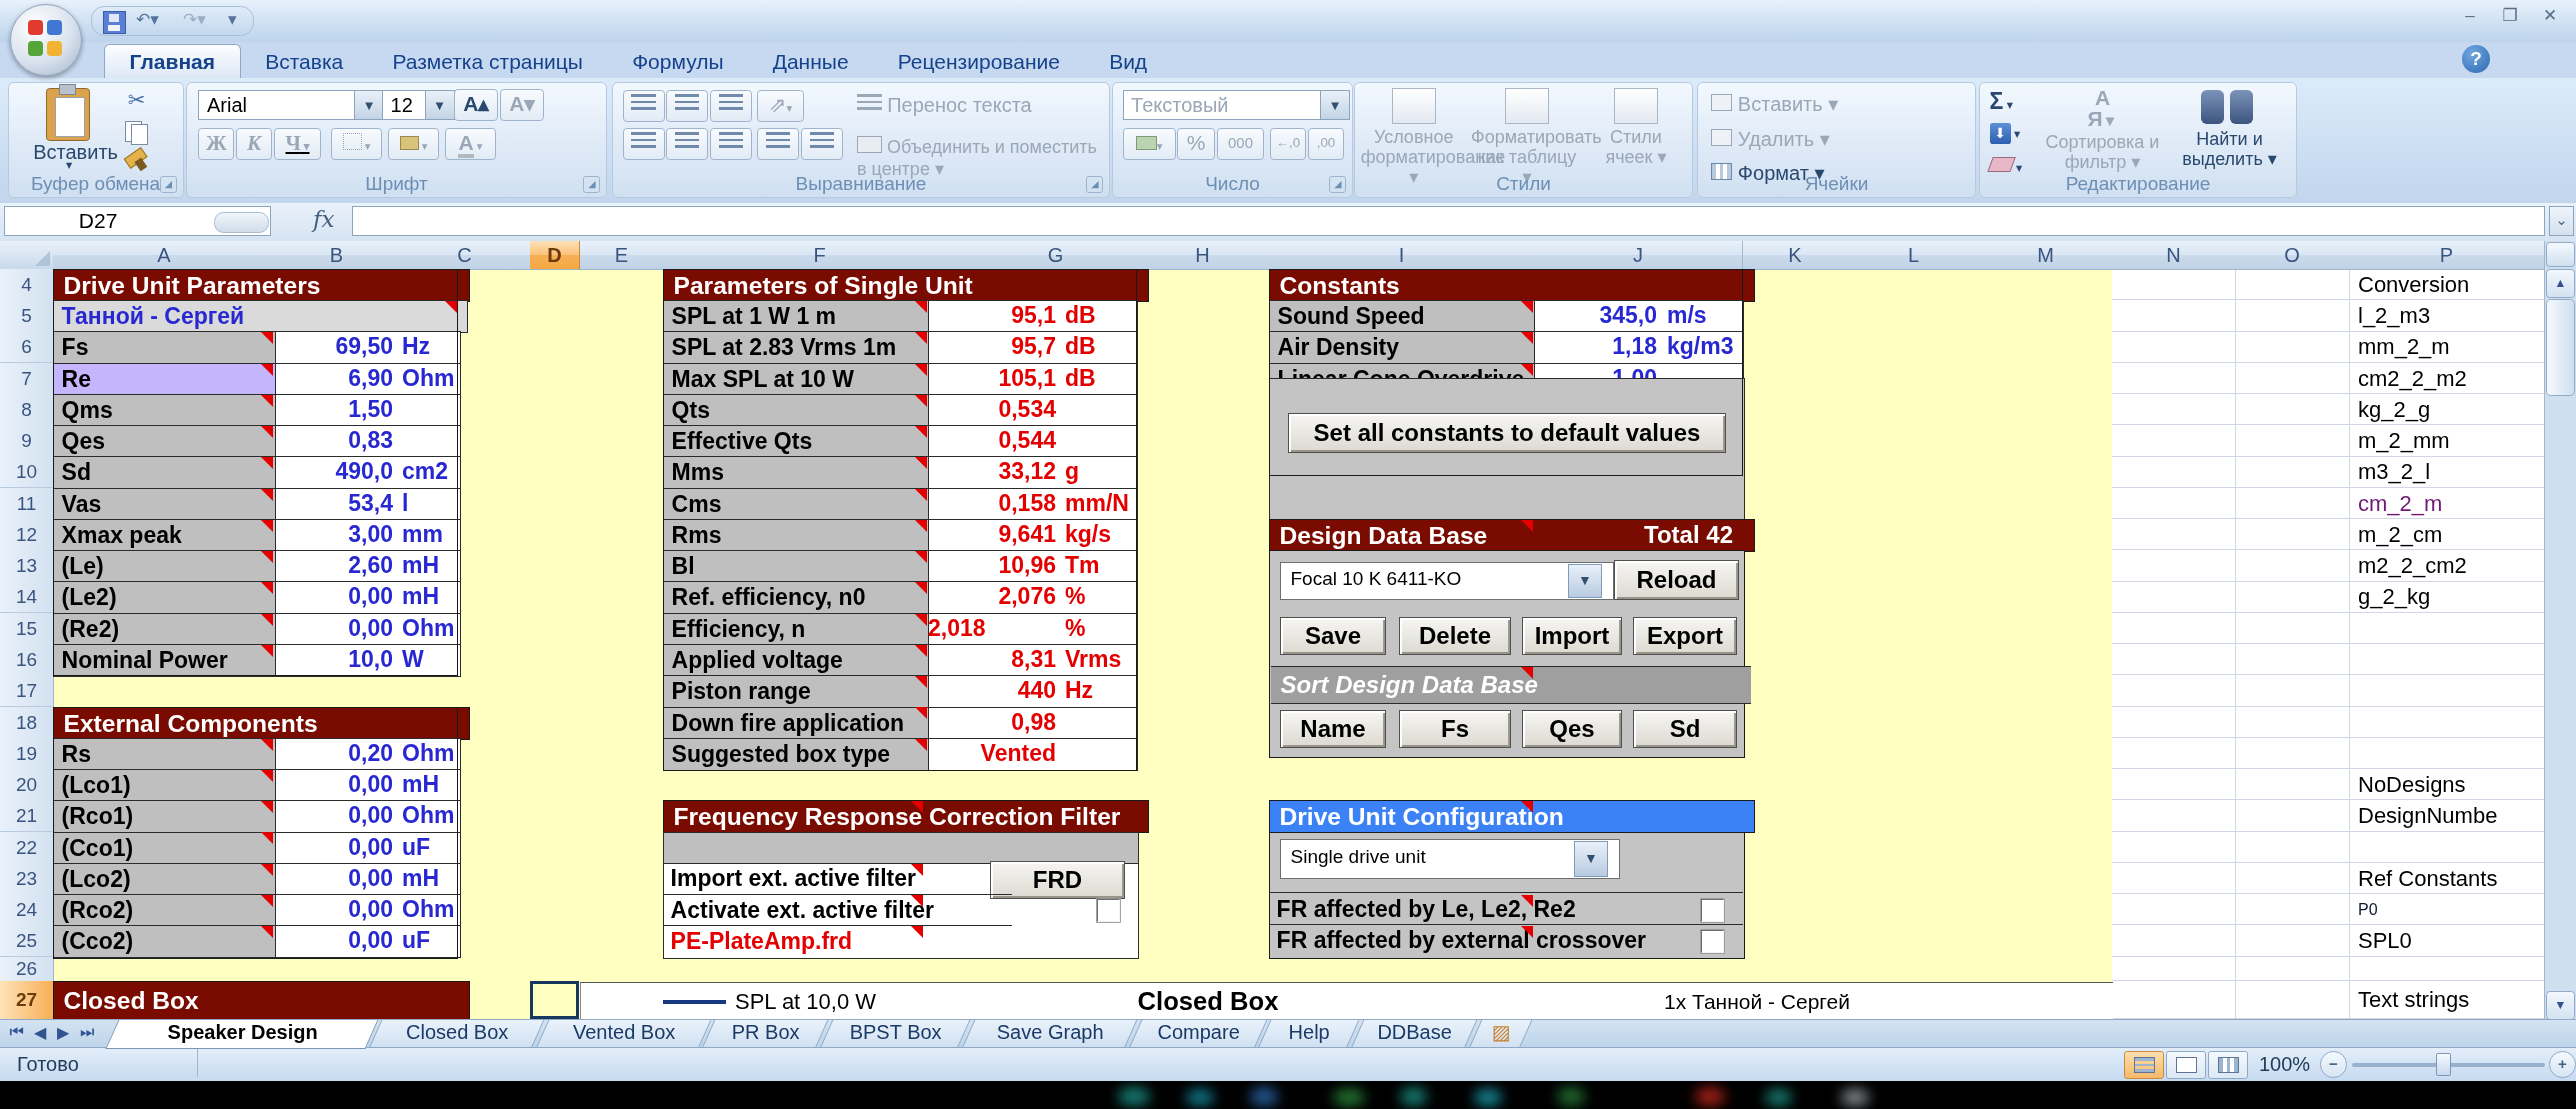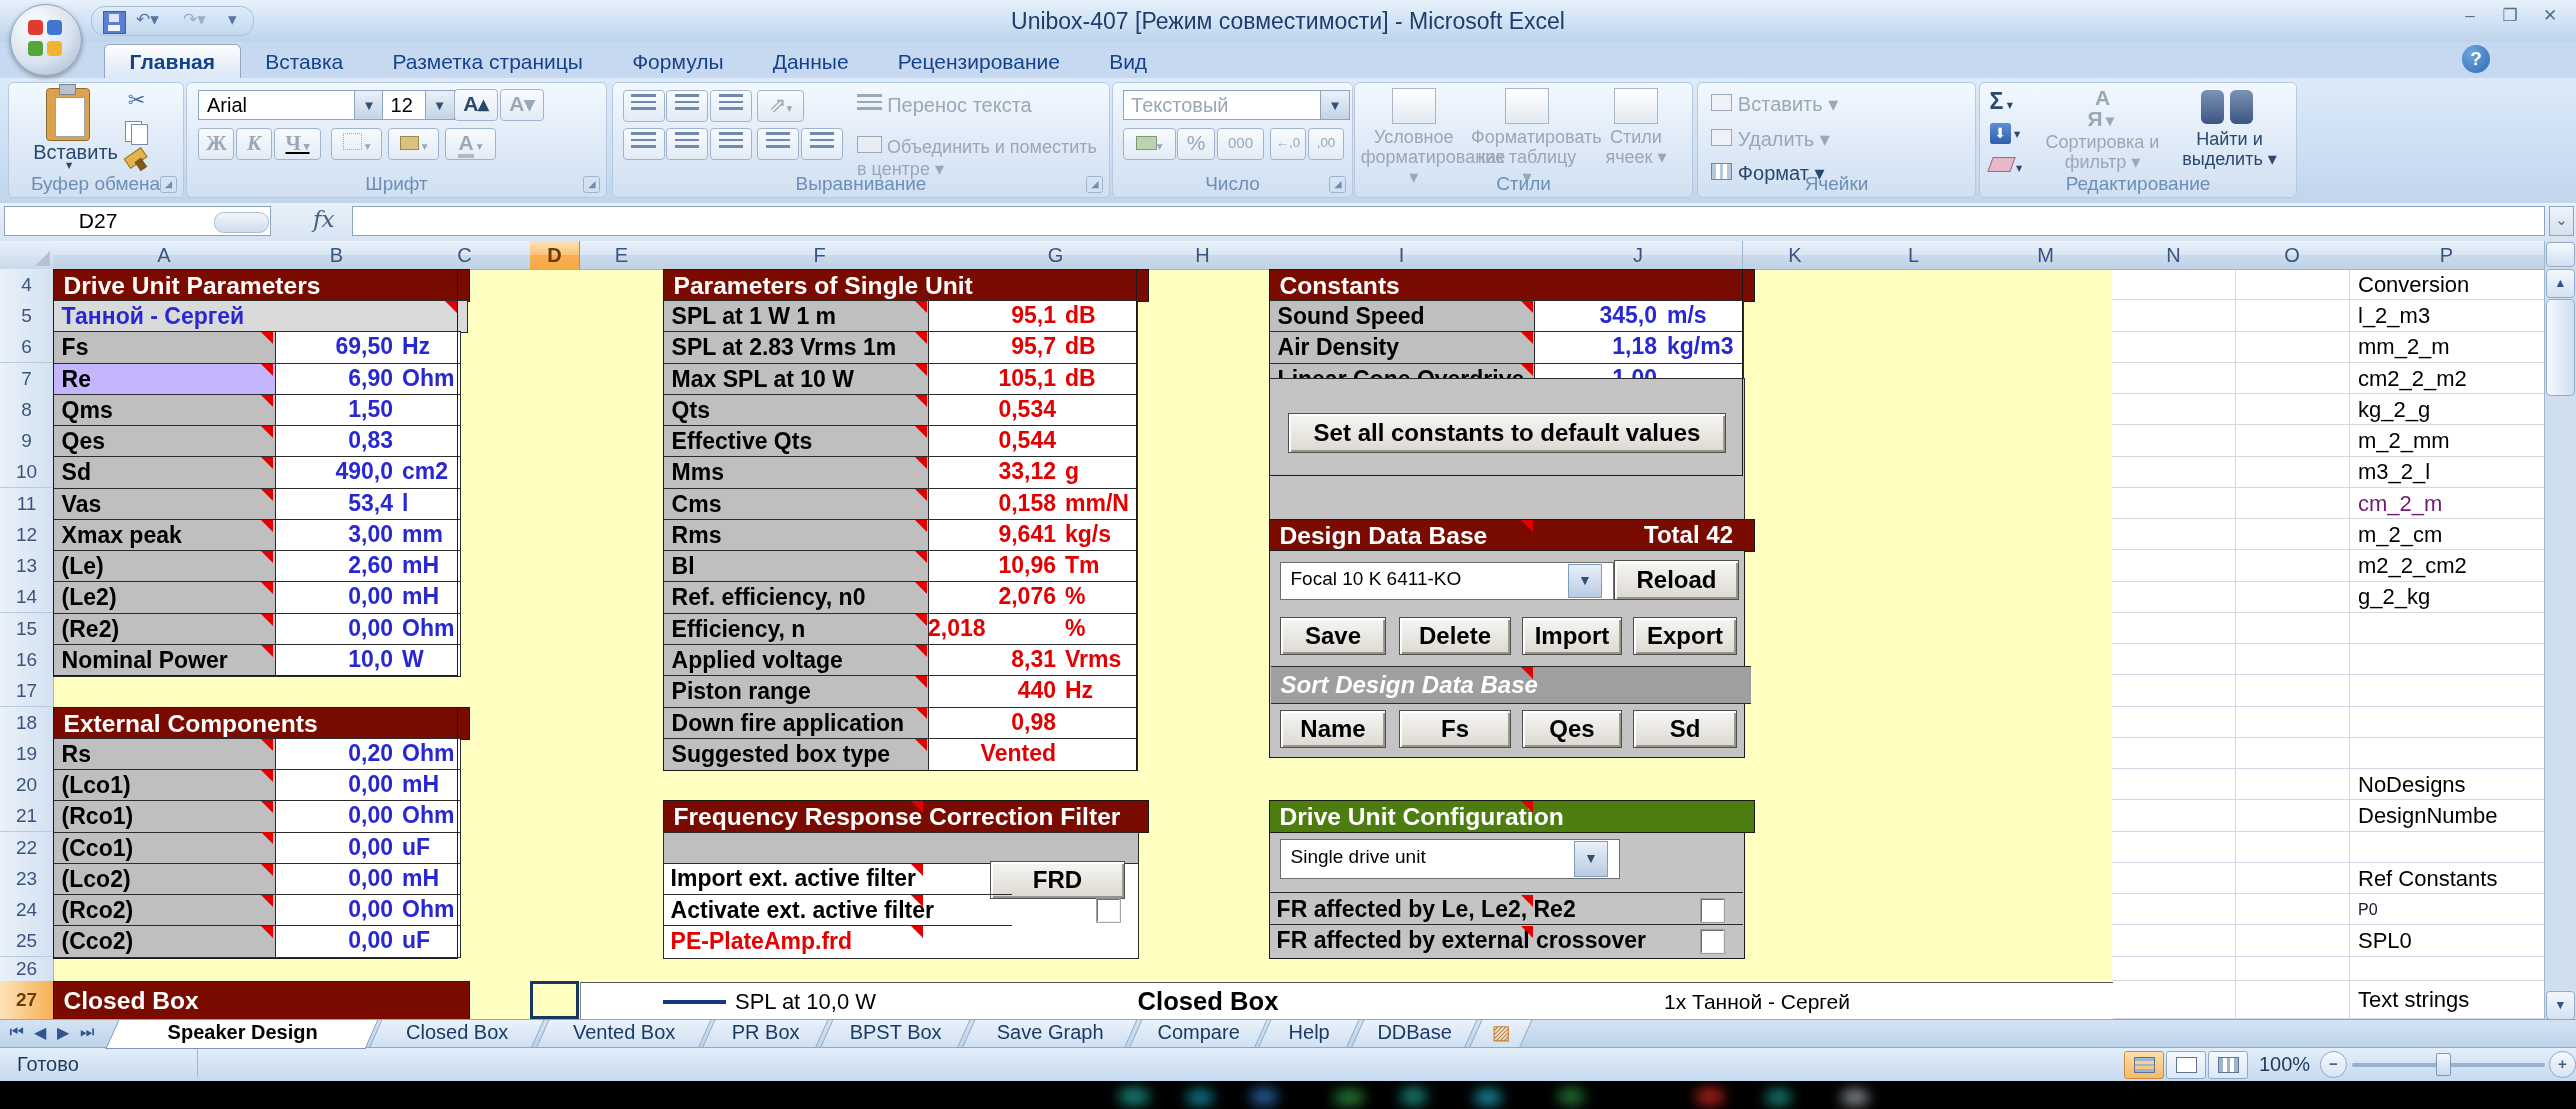--- a/index.html
+++ b/index.html
@@ -68,21 +68,20 @@
   .vscroll{left:2544px;top:241px;width:32px;height:778px;background:#cfdff0;border-left:0.9px solid #9eb6ce;}
   .sbtn{position:absolute;left:1.9px;width:26.5px;height:26.5px;background:linear-gradient(#f2f7fc,#d4e2f1);border:0.9px solid #93abc7;border-radius:3.8px;color:#31538f;font-size:12.3px;text-align:center;line-height:26.5px;}
   .thumbv{position:absolute;left:1.9px;width:26.5px;background:linear-gradient(90deg,#f5f9fd,#cfdff0);border:0.9px solid #93abc7;border-radius:4.7px;}
 </style>
 </head>
 <body>
 
 <div id="stage">
 
   <div class="abs titlebar"></div>
-  <div class="abs ttl">Unibox-407  [Режим совместимости] - Microsoft Excel</div>
   <div class="abs qat">
     <div class="qicon" style="left:11.4px;width:21px;height:21px;top:4.7px;background:#5b7fd4;border:0.9px solid #3d5da8;">
         <div style="position:absolute;left:4.7px;top:1.9px;width:9.5px;height:7.6px;background:#dfe8fa;"></div>
         <div style="position:absolute;left:3.8px;bottom:1.9px;width:11.4px;height:6.6px;background:#eef3fc;"></div>
       </div>
     <div class="qicon" style="left:44px;">↶▾</div>
     <div class="qicon" style="left:91px;color:#9bacc4;">↷▾</div>
     <div class="qicon" style="left:136px;">▾</div>
   </div>
   <div class="abs capbtn" style="left:2451px;">–</div>
@@ -504,21 +503,21 @@
       <div class="btn3d" style="position: absolute; left: 1280px; top: 617px; width: 104px; height: 36px;">Save</div>
       <div class="btn3d" style="position: absolute; left: 1399px; top: 617px; width: 110px; height: 36px;">Delete</div>
       <div class="btn3d" style="position: absolute; left: 1522px; top: 617px; width: 98px; height: 36px;">Import</div>
       <div class="btn3d" style="position: absolute; left: 1633px; top: 617px; width: 102px; height: 36px;">Export</div>
       <div style="position: absolute; left: 1271px; top: 666px; width: 470px; height: 36px; background: rgb(159, 159, 159); border-top: 0.9px solid rgb(43, 43, 43); border-bottom: 0.9px solid rgb(43, 43, 43); color: rgb(255, 255, 255); font-weight: bold; font-style: italic; font-size: 24px; line-height: 36px; padding-left: 9.5px;">Sort Design Data Base</div>
       <div class="tri" style="position: absolute; left: 1521px; top: 667px; width: 0px; height: 0px;"></div>
       <div class="btn3d" style="position: absolute; left: 1280px; top: 710px; width: 104px; height: 36px;">Name</div>
       <div class="btn3d" style="position: absolute; left: 1399px; top: 710px; width: 110px; height: 36px;">Fs</div>
       <div class="btn3d" style="position: absolute; left: 1522px; top: 710px; width: 98px; height: 36px;">Qes</div>
       <div class="btn3d" style="position: absolute; left: 1633px; top: 710px; width: 102px; height: 36px;">Sd</div>
-      <div class="hdrbar" style="position: absolute; left: 1269px; top: 800px; width: 474px; height: 31px; background: #4d7c0f; border: 0.9px solid rgb(26, 26, 26);">Drive Unit Configuration</div>
+      <div class="hdrbar" style="position: absolute; left: 1269px; top: 800px; width: 474px; height: 31px; background: #3b82f6; border: 0.9px solid rgb(26, 26, 26);">Drive Unit Configuration</div>
       <div class="tri" style="position: absolute; left: 1521px; top: 801px; width: 0px; height: 0px;"></div>
       <div style="position: absolute; left: 1269px; top: 832px; width: 474px; height: 125px; background: rgb(196, 196, 196); border: 1.9px solid rgb(26, 26, 26);"></div>
       <div style="position: absolute; left: 1280px; top: 839px; width: 328px; height: 38px; background: rgb(255, 255, 255); border: 1.9px solid rgb(110, 110, 110); font-size: 19px; line-height: 34px; padding-left: 9.5px; color: rgb(0, 0, 0); overflow: hidden; white-space: nowrap;">Single drive unit</div>
       <div style="position: absolute; left: 1574px; top: 841px; width: 32px; height: 34px; background: linear-gradient(rgb(233, 240, 248), rgb(185, 203, 226)); border: 0.9px solid rgb(127, 157, 185); text-align: center; line-height: 32px; font-size: 14px; color: rgb(51, 80, 110);">▼</div>
       <div style="position: absolute; left: 1269px; top: 892px; width: 474px; height: 0.9px; background: rgb(43, 43, 43);"></div>
       <div class="celllbl" style="position: absolute; left: 1269px; top: 894px; width: 398px; height: 31px;">FR affected by Le, Le2, Re2</div>
       <div class="tri" style="position: absolute; left: 1521px; top: 895px; width: 0px; height: 0px;"></div>
       <div class="checkbox" style="position: absolute; left: 1701px; top: 899px;"></div>
       <div style="position: absolute; left: 1269px; top: 924px; width: 474px; height: 0.9px; background: rgb(43, 43, 43);"></div>
       <div class="celllbl" style="position: absolute; left: 1269px; top: 925px; width: 417px; height: 31px;">FR affected by external crossover</div>

